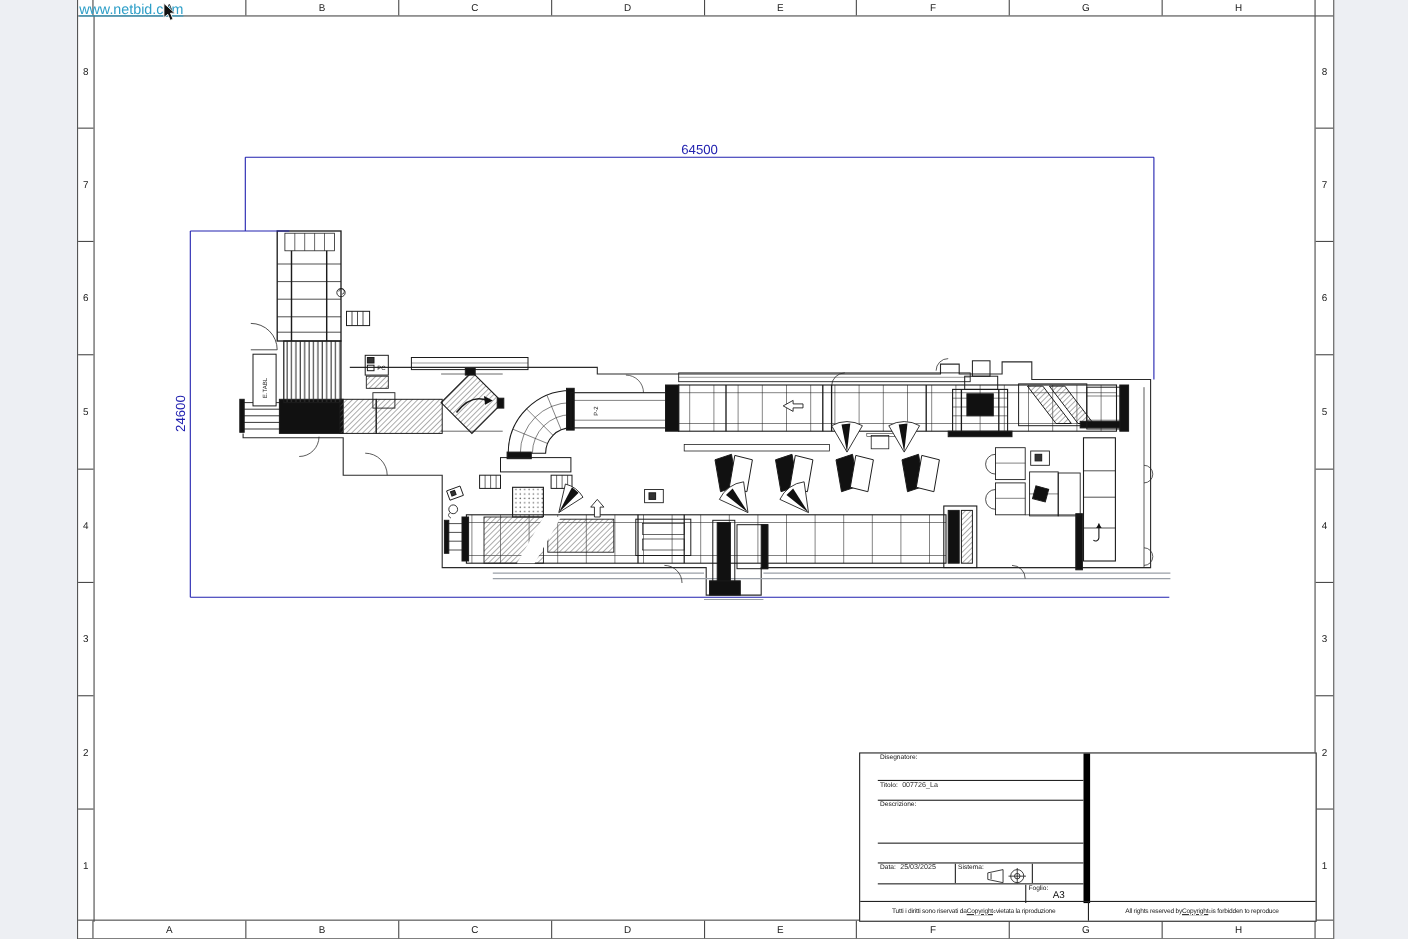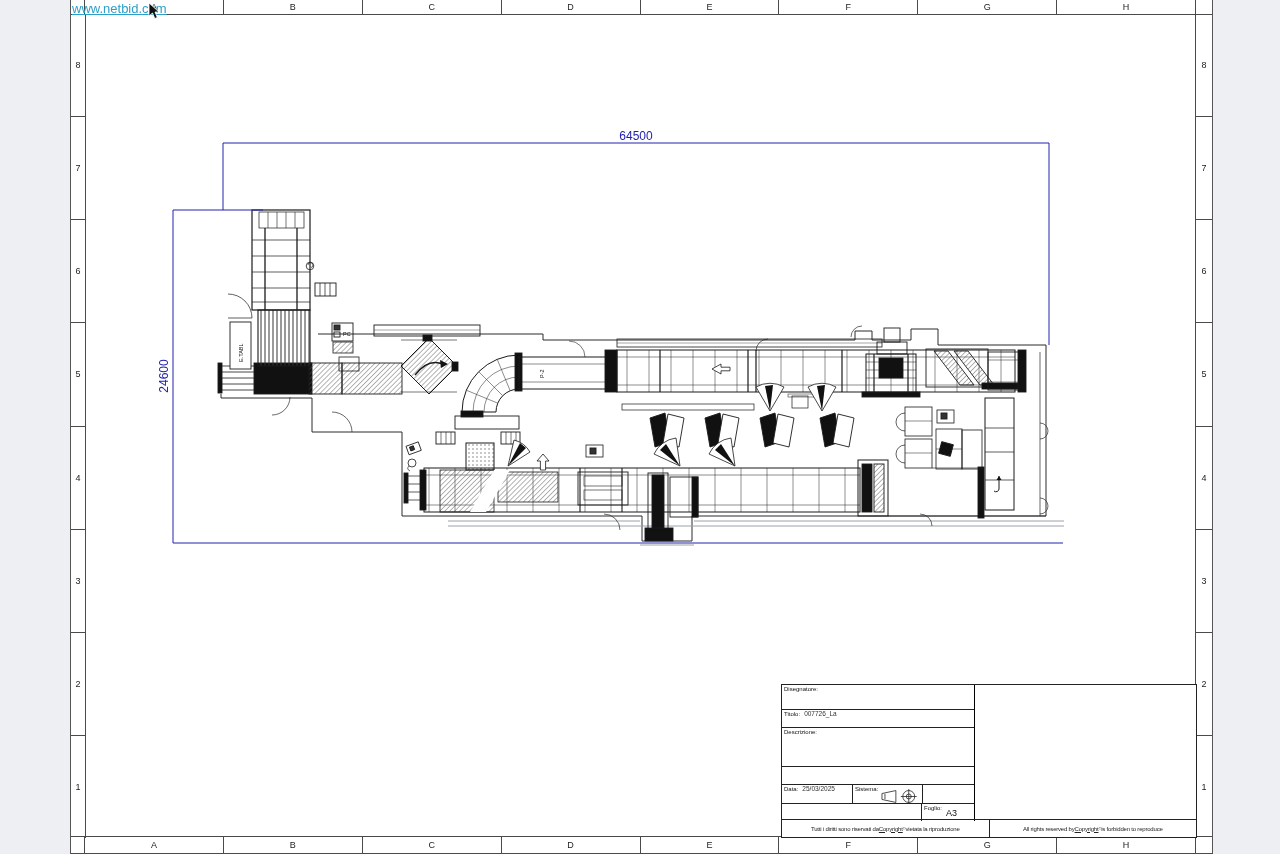--- a/index.html
+++ b/index.html
@@ -22,21 +22,21 @@
   
   .watermark{position:absolute;left:72px;top:1px;font-size:13px;color:#2e9fc8;
              text-decoration:underline;z-index:30;cursor:pointer}
   .cursor{position:absolute;left:148px;top:2px;z-index:31}
   
   .draw{position:absolute;left:0;top:0;z-index:5}
   svg text{font-family:"Liberation Sans",sans-serif}
   
   .titleblock{position:absolute;left:710px;top:684px;width:416px;height:154px;
               border:1px solid #222;box-sizing:border-box;background:#fff;z-index:20;font-size:6px}
-  .tb-left{position:absolute;left:0;top:0;width:193px;height:136px;border-right:1px solid #000000;box-sizing:border-box}
+  .tb-left{position:absolute;left:16px;top:0;width:193px;height:136px;border-right:6px solid #000000;box-sizing:border-box}
   .tb-row{position:relative;border-bottom:1px solid #222;box-sizing:border-box;overflow:hidden}
   .tb-label{font-size:6px;color:#111;padding:1px 0 0 2px;display:inline-block}
   .tb-value{font-size:6.5px;color:#333;margin-left:4px}
   .tb-r1{height:25px}.tb-r2{height:18px}.tb-r3{height:39px}.tb-r4{height:18px}
   .tb-r5{height:19px;display:flex}.tb-r6{height:17px;display:flex;border-bottom:none}
   .tb-cell{position:relative;border-right:1px solid #222;box-sizing:border-box;height:100%}
   .tb-cell:last-child{border-right:none}
   .tb-data{width:71px}.tb-sistema{width:70px;display:flex}.tb-smallempty{flex:1}
   .tb-fempty{flex:1}.tb-foglio{width:52px}
   .tb-foglio-value{font-size:9px;color:#111;position:absolute;left:24px;top:4px}

